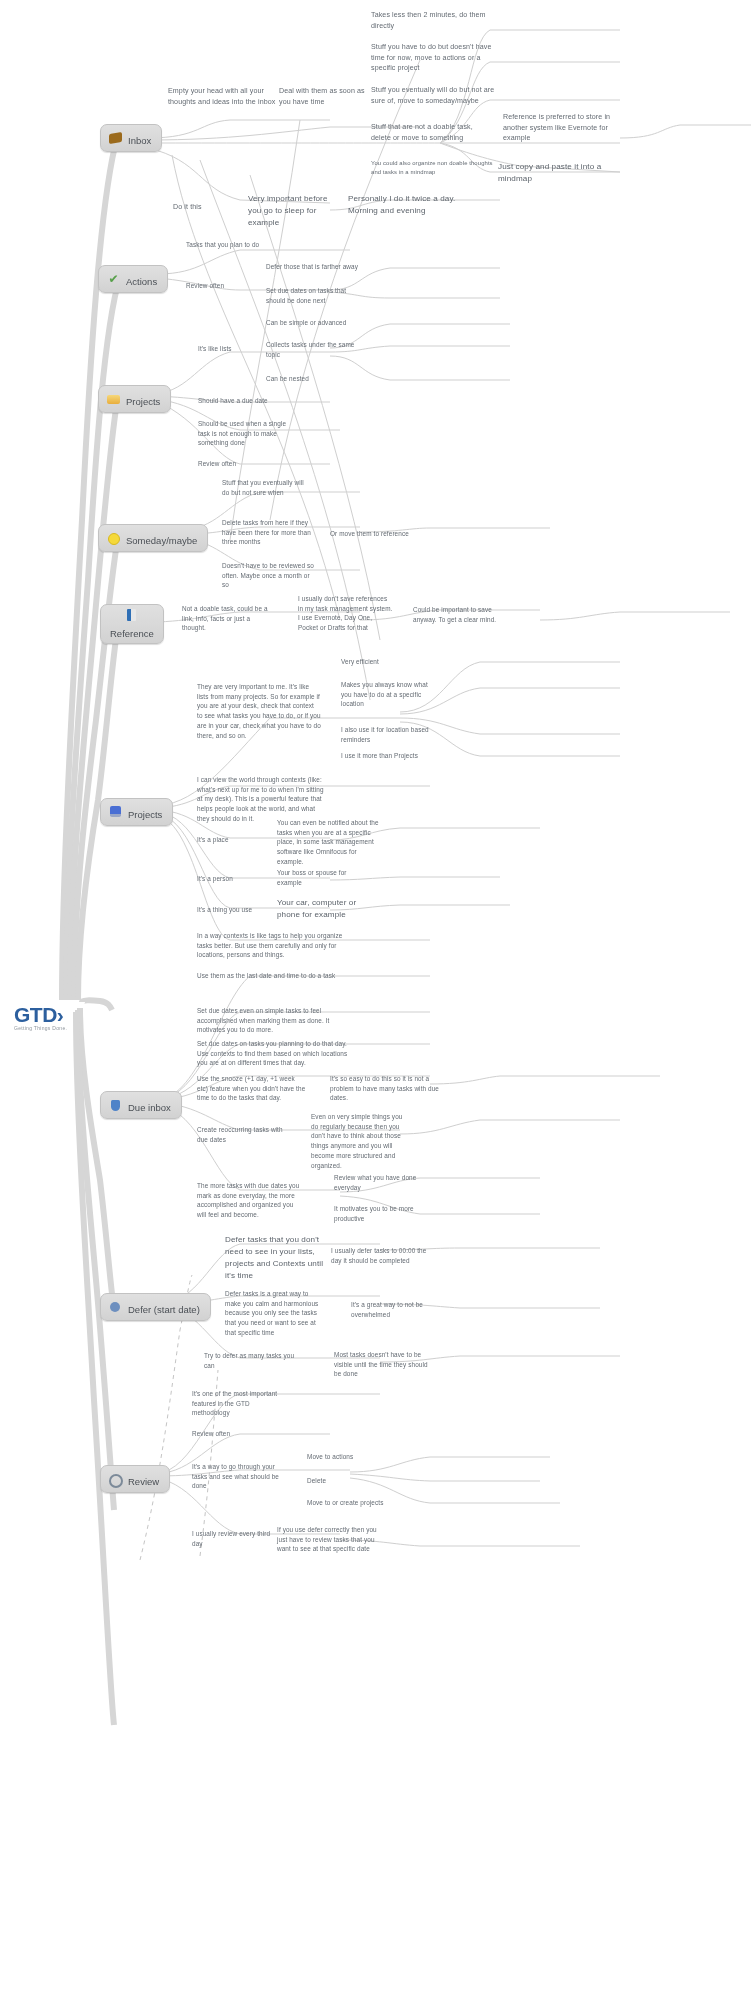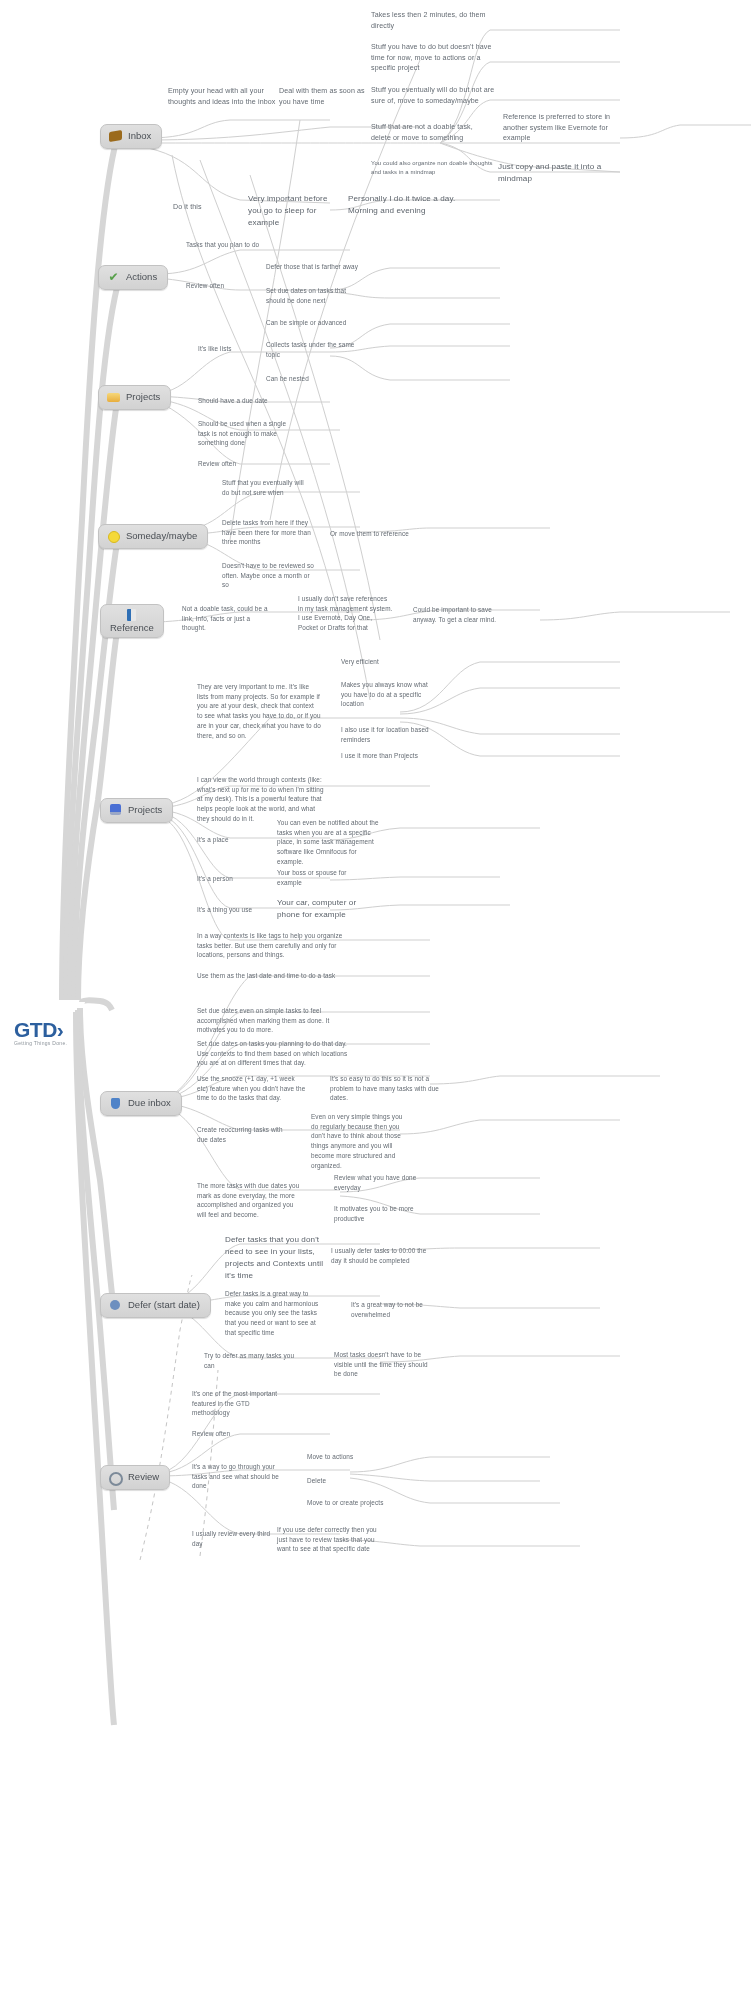--- a/index.html
+++ b/index.html
@@ -16,29 +16,29 @@
   .node{
     position:absolute;display:flex;align-items:center;gap:5px;
     background:linear-gradient(#e0e0e0,#d2d2d2);
     border:1px solid #c2c2c2;border-radius:7px;
     padding:5px 10px 5px 7px;
     box-shadow:0 1px 1px rgba(0,0,0,.14);
     font-size:9.5px;color:#4a4f55;white-space:nowrap;
   }
   .node .ico{width:15px;height:13px;display:inline-block;position:relative;flex:0 0 auto;}
   .node.stack{flex-direction:column;gap:1px;padding:4px 9px 4px 9px;}
-  .lbl{line-height:1.1;}
+  .lbl{line-height:1.1;margin-top:6px;}
   .txt{
     position:absolute;font-size:6.4px;line-height:1.52;color:#636a72;
     letter-spacing:.1px;
   }
   .txt.big{font-size:8.1px;line-height:1.5;color:#5c636b;}
   .txt.mid{font-size:7.1px;line-height:1.5;}
   .txt.sm{font-size:5.9px;line-height:1.5;}
-  #logo{position:absolute;left:14px;top:1003px;margin-top:15px;}
+  #logo{position:absolute;left:14px;top:1003px;}
   #logo .gtd{font-size:21px;font-weight:bold;color:#2c5f9e;letter-spacing:-.5px;
     font-family:"Liberation Sans", sans-serif;}
   #logo .gtd .chev{color:#2c5f9e;}
   #logo .tag{font-size:5px;color:#8d949b;margin-top:-2px;letter-spacing:.3px;}
   
   .ico-inbox{background:#9b6a1c;border-radius:2px;transform:skewY(-8deg);}
   .ico-check{color:#57a04a;font-size:12px;line-height:13px;text-align:center;}
   .ico-folder{background:linear-gradient(#f6d77a,#e8ae3c);border-radius:2px;}
   .ico-smiley{background:#f5d93a;border-radius:50%;border:1px solid #d8b91f;}
   .ico-book{background:linear-gradient(90deg,#2f6fb5 40%,#e8e8e8 41%);border-radius:1px;}

